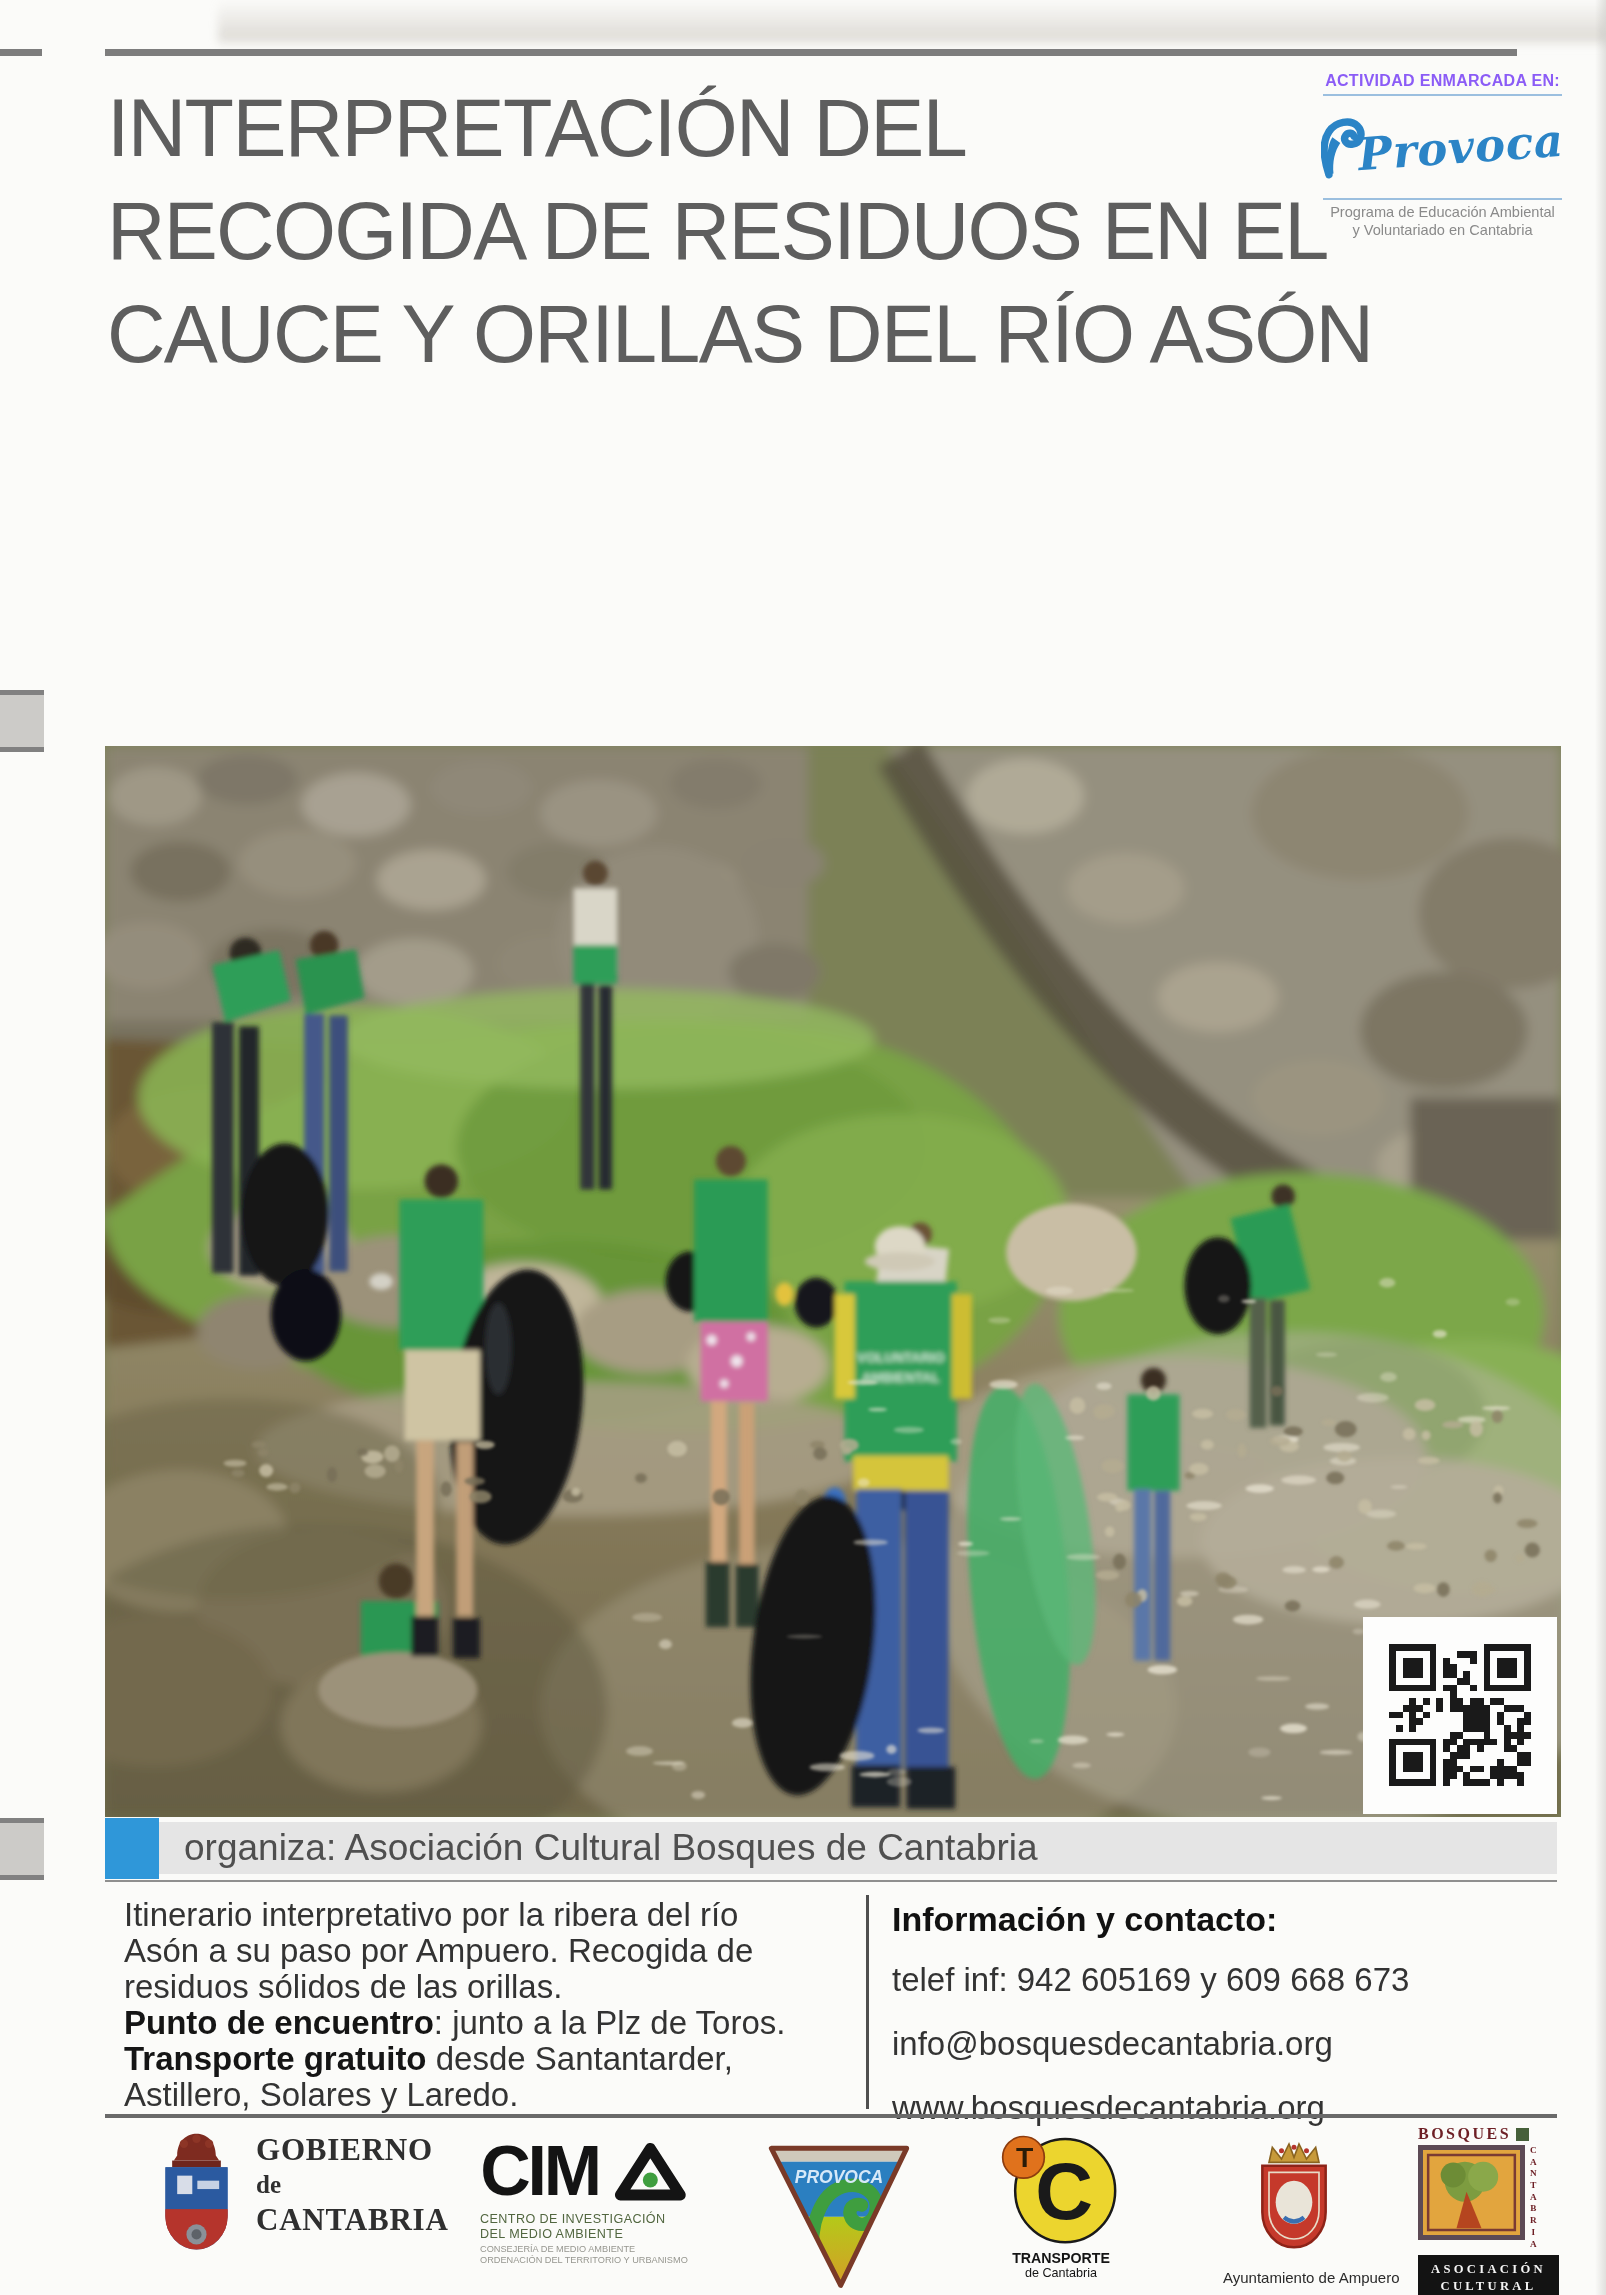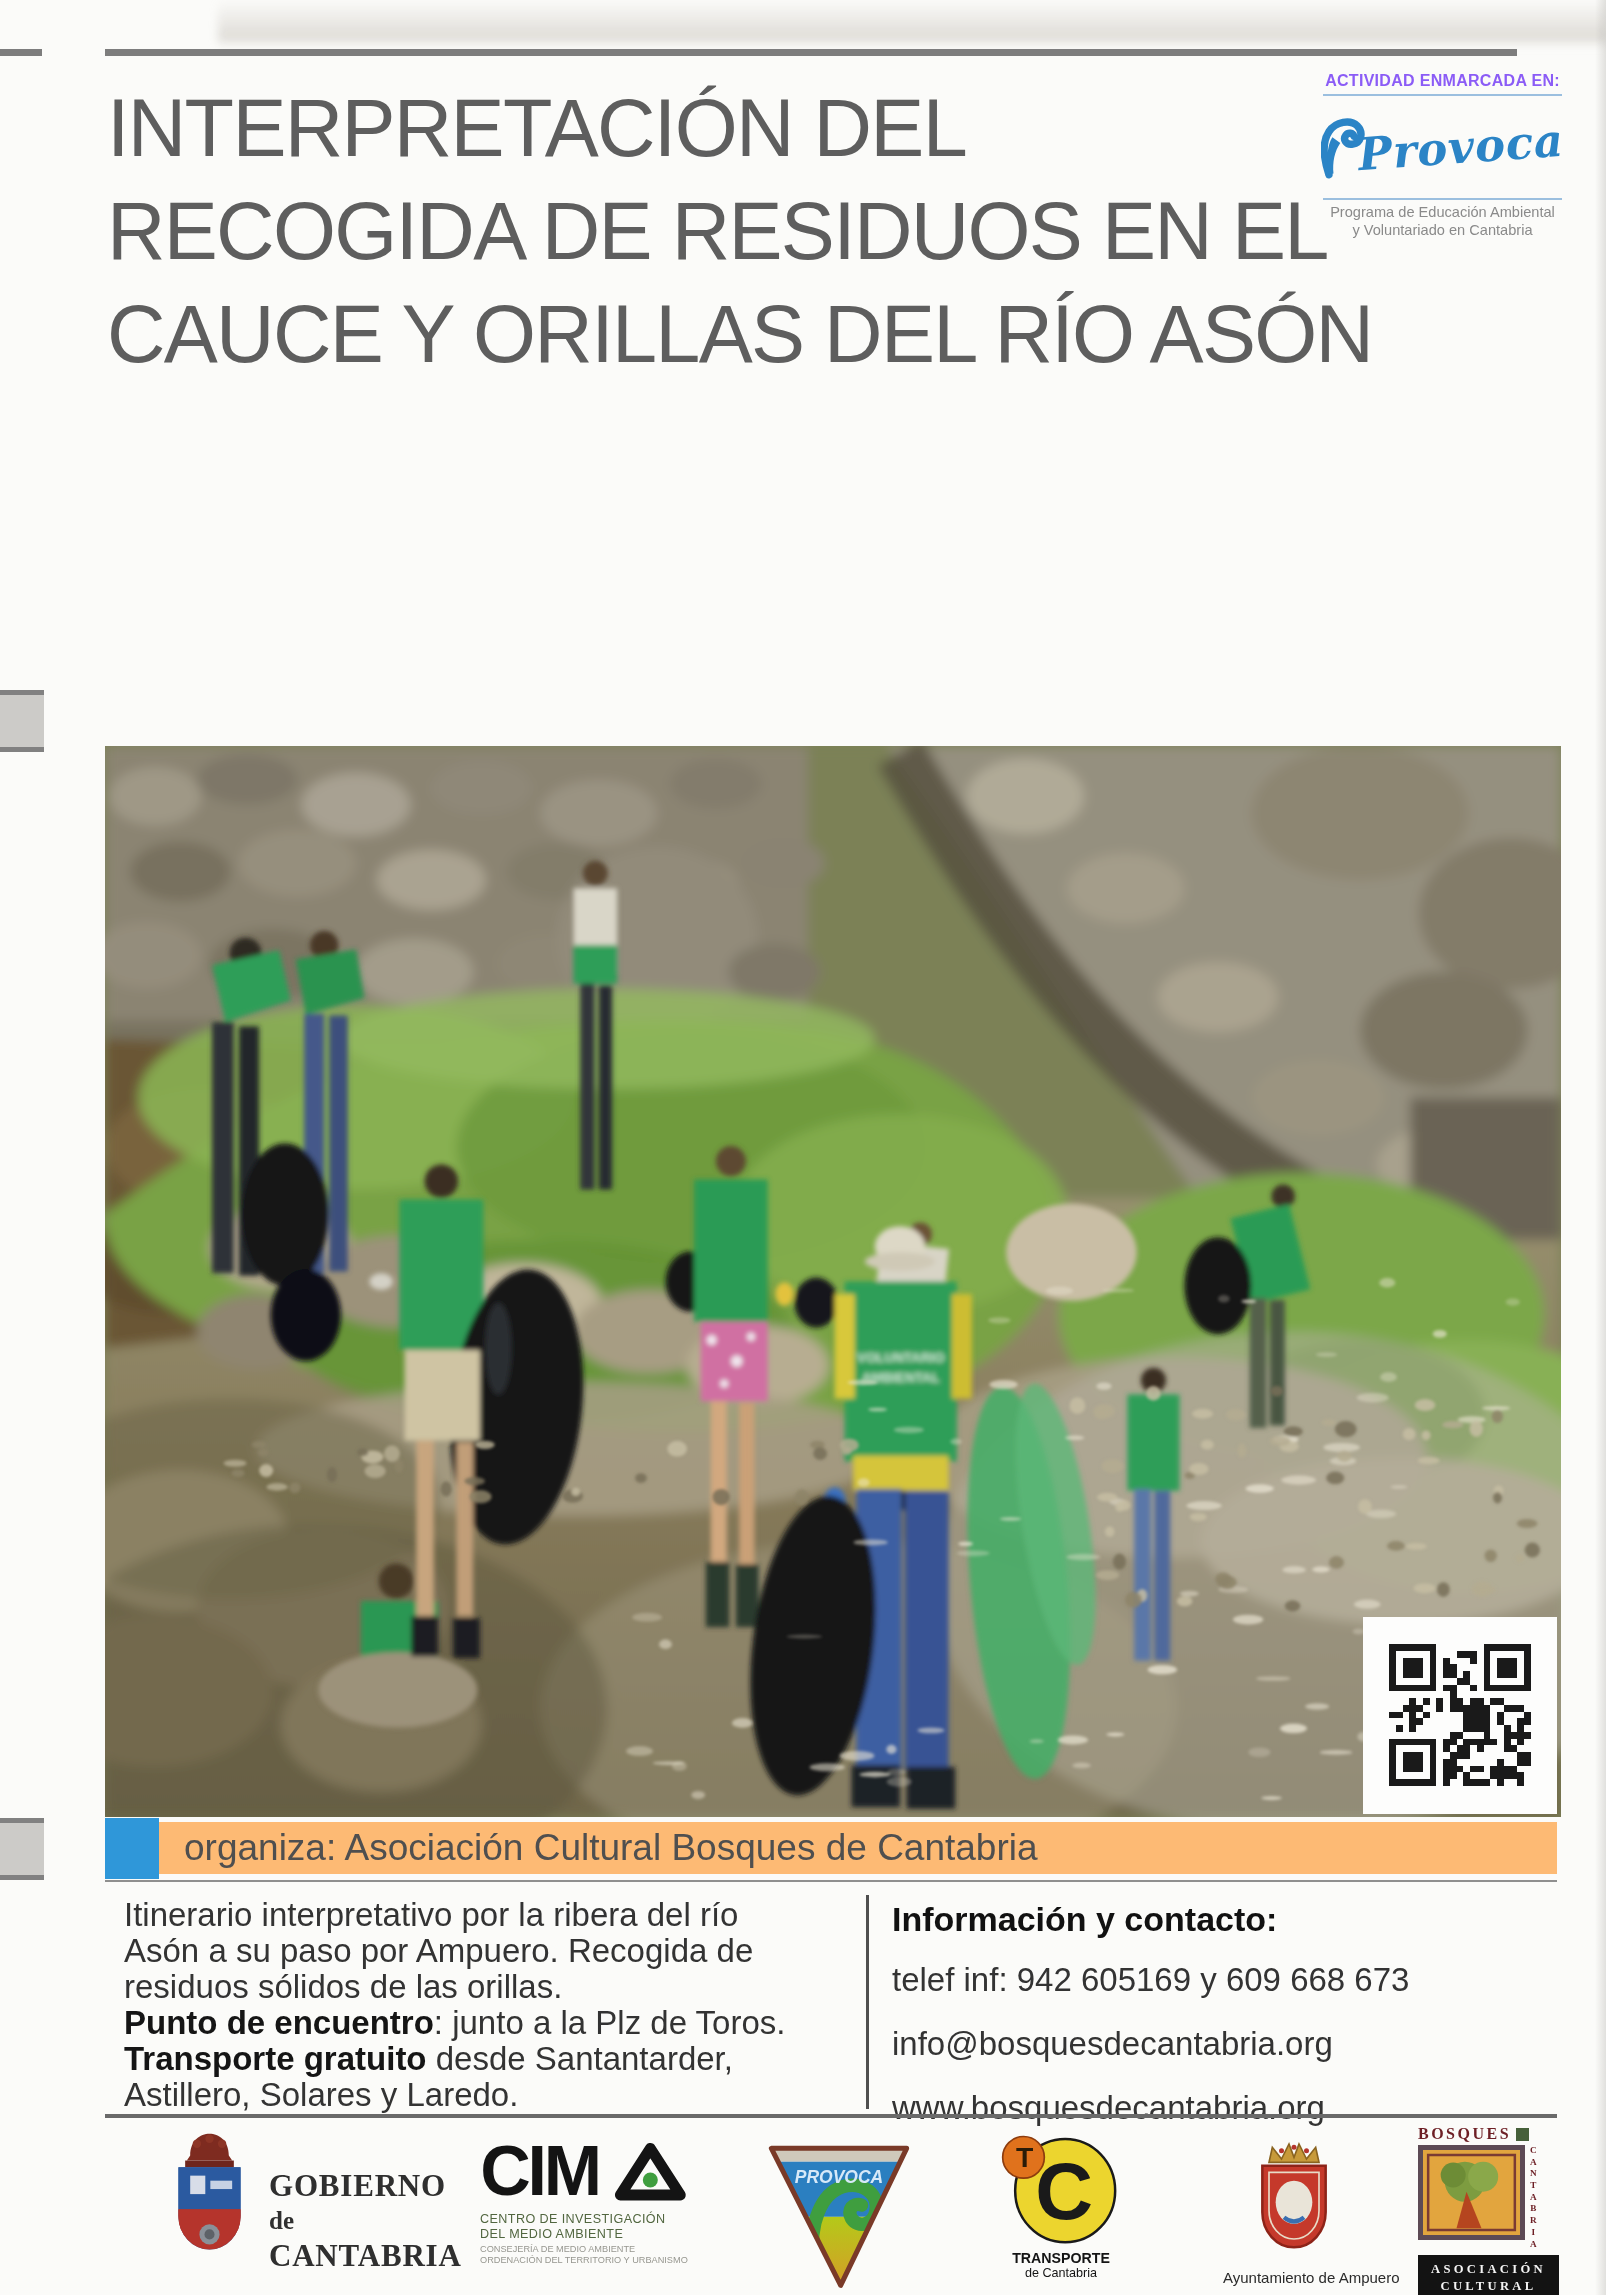--- a/index.html
+++ b/index.html
@@ -44,38 +44,38 @@
 
   
   .photo{position:absolute;left:105px;top:746px;width:1456px;height:1071px;background:#7b8157;}
   .photo svg.scene{position:absolute;inset:0;}
   .qr-patch{position:absolute;right:4.2px;bottom:3.3px;width:194px;height:197px;background:#fdfdfc;
     display:flex;align-items:center;justify-content:center;}
 
   
   .org-bar{position:absolute;left:105px;top:1818px;width:1452px;height:64px;}
   .org-blue{position:absolute;left:0;top:0;width:54px;height:61px;background:#2f97d9;}
-  .org-white{position:absolute;left:54px;right:0;top:4.2px;height:52px;background:#fdba74;
+  .org-white{position:absolute;left:54px;right:0;top:4.2px;height:52px;background:#e5e5e5;
      display:flex;align-items:center;padding-left:25px;font-size:37px;color:#4f4f4f;}
   .org-rule{position:absolute;left:0;right:0;bottom:0;height:2.5px;background:#8f8f8f;}
 
   
   .details{position:absolute;left:107px;top:1890px;width:1449px;height:233px;}
   .desc{position:absolute;left:17px;top:6.7px;width:736px;font-size:33px;line-height:36px;color:#333;}
   .desc b{color:#151515;}
   .divider{position:absolute;left:759px;top:5px;width:2.5px;height:214px;background:#4f4f4f;}
   .contact{position:absolute;left:785px;top:10px;width:661px;color:#333;}
   .contact .h{font-weight:bold;color:#111;font-size:34px;margin-bottom:22px;}
   .contact .l{font-size:33px;margin-bottom:26px;}
   .bottom-rule{position:absolute;left:-2.5px;top:224px;width:1452px;height:4.2px;background:#6a6a6a;}
 
   
   .logos{position:absolute;left:0;top:2132px;width:1607px;height:163px;}
   .logo{position:absolute;top:0;}
-  .gob{left:165px;display:flex;align-items:flex-end;}
+  .gob{left:152px;display:flex;align-items:flex-start;}
   .gob-text{margin-left:15px;font-family:"Liberation Serif",serif;color:#2f2f2f;line-height:35px;}
   .gob-text .g1,.gob-text .g3{font-size:31px;font-weight:bold;letter-spacing:0.8px;}
   .gob-text .g2{font-size:25px;font-weight:bold;}
   .cima{left:480px;top:8.4px;width:226px;}
   .cima-sub1{font-size:12.6px;color:#51663f;letter-spacing:0.4px;line-height:15px;margin-top:3.3px;}
   .cima-sub2{font-size:9.2px;color:#979790;line-height:11.7px;margin-top:2px;}
   .provoca-badge{left:763px;top:3.3px;}
   .transporte{left:998px;top:1.7px;width:126px;text-align:center;}
   .tr-l1{font-size:14.2px;font-weight:bold;color:#141414;margin-top:3.3px;}
   .tr-l2{font-size:12.6px;color:#141414;}

